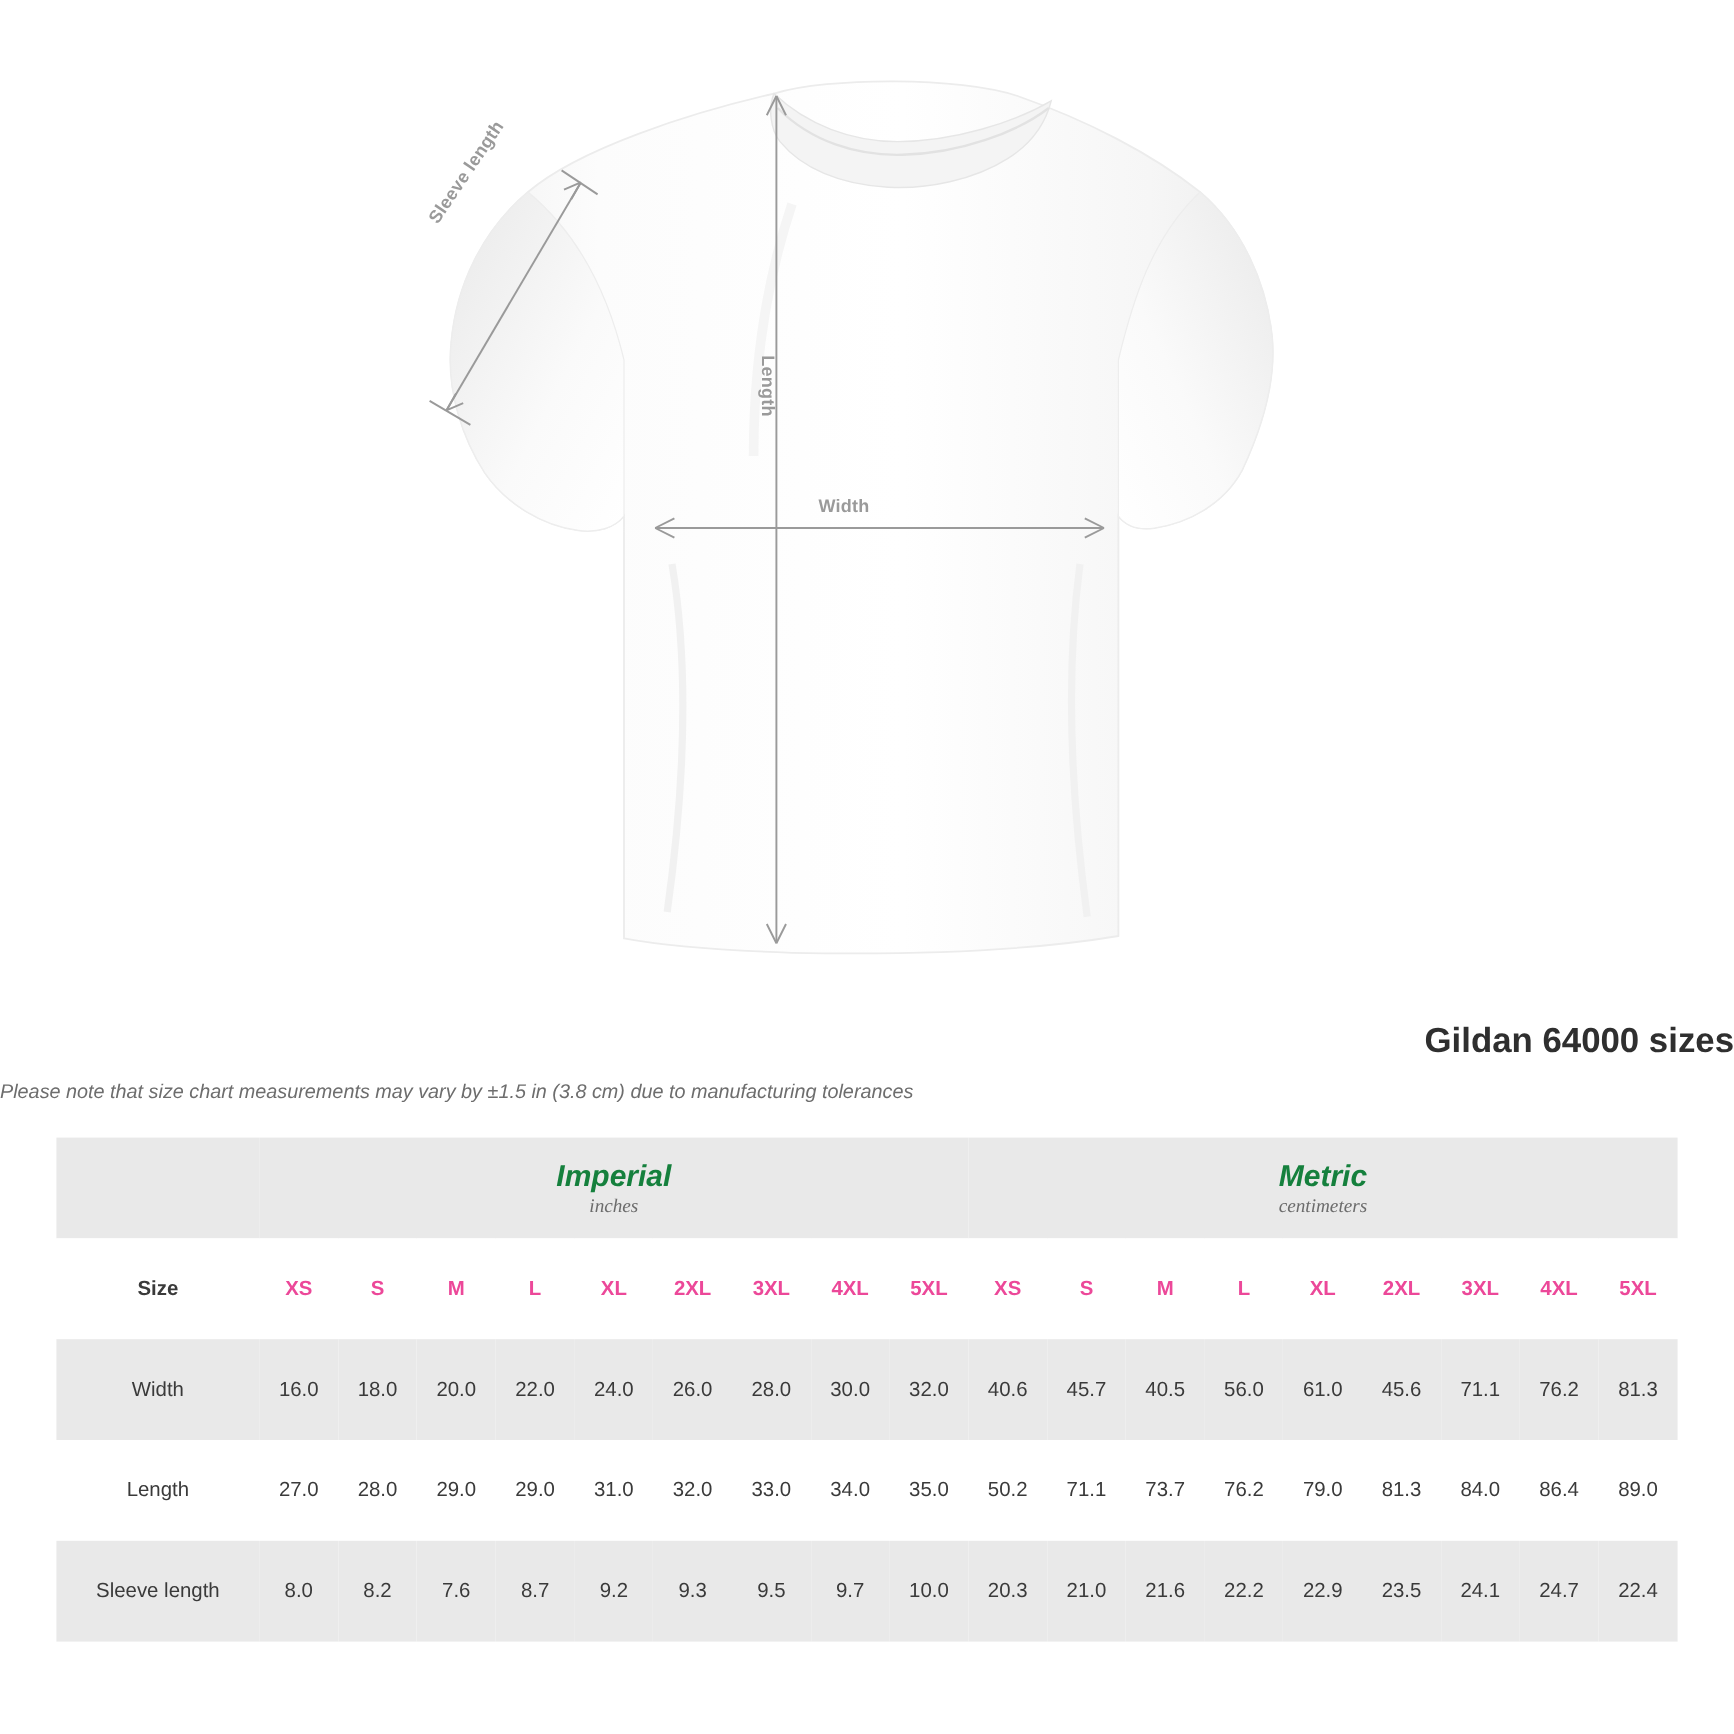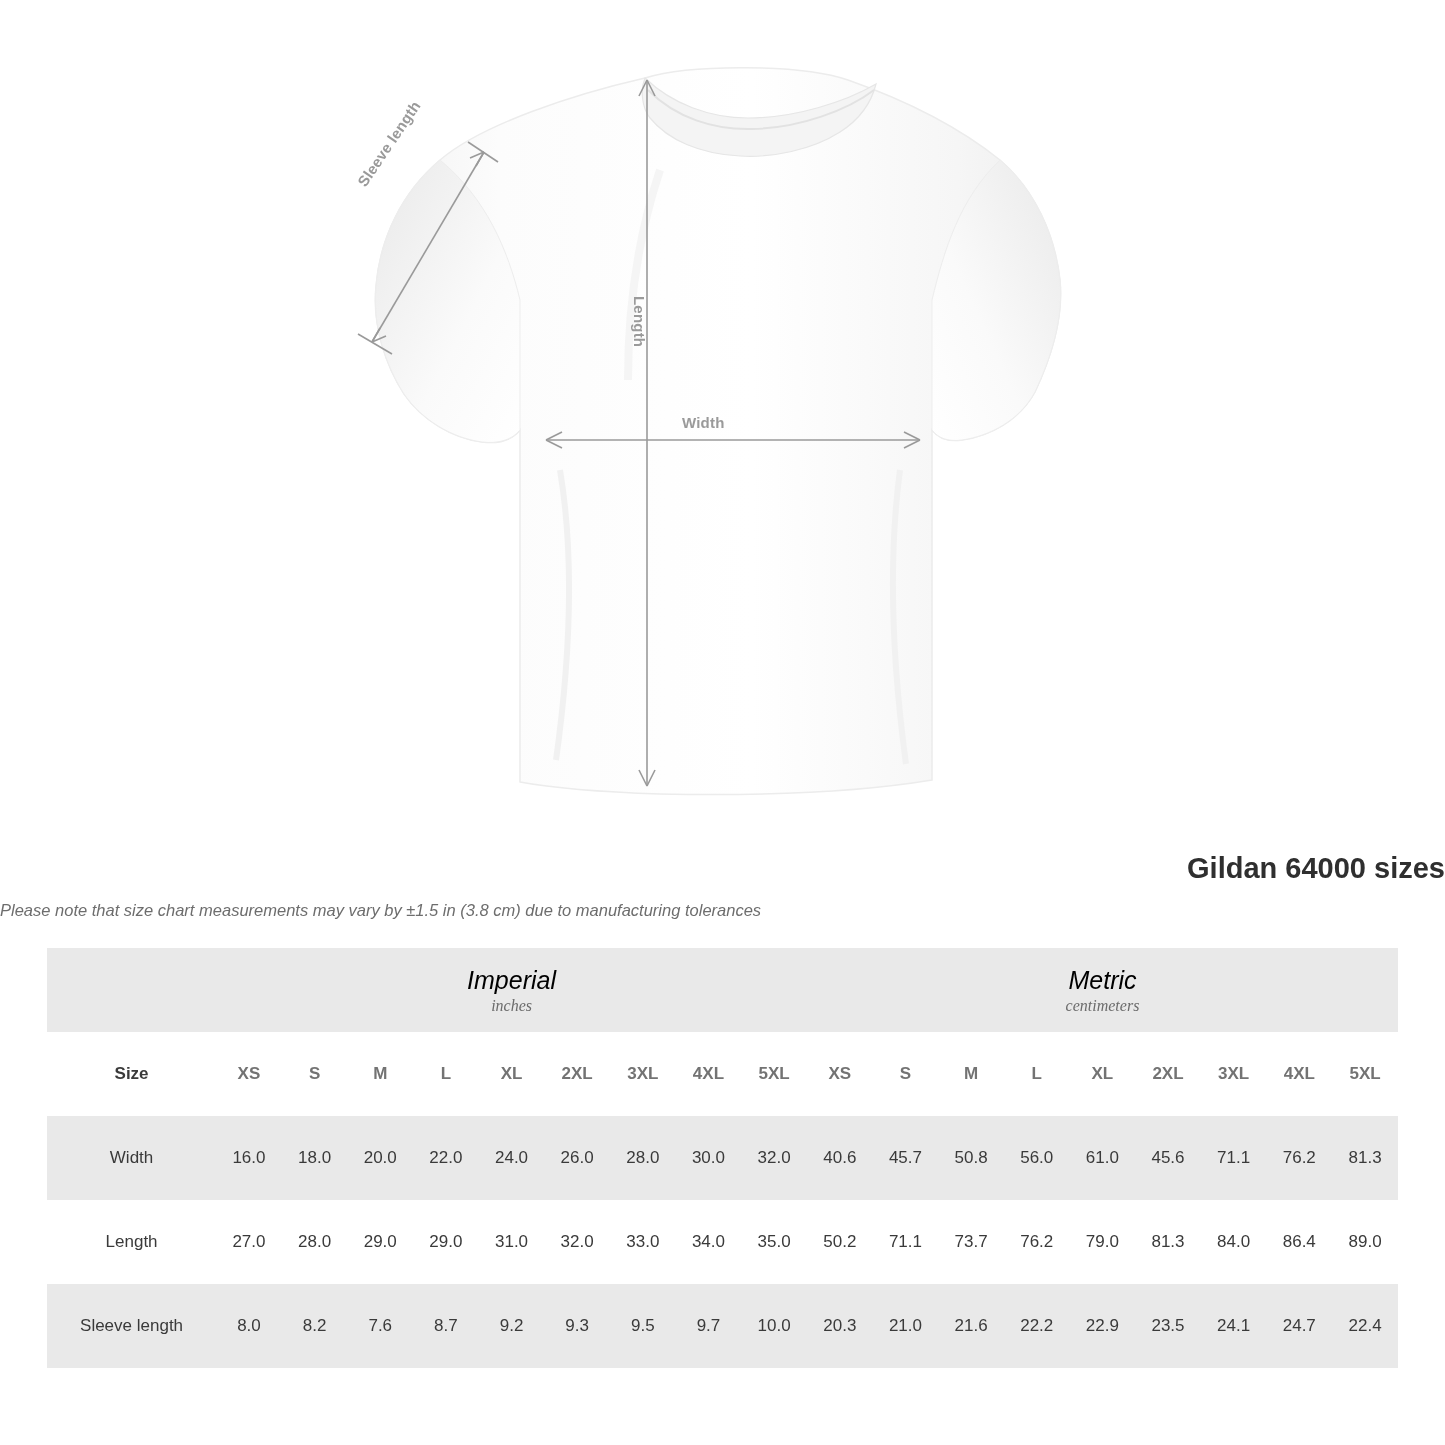--- a/index.html
+++ b/index.html
@@ -93,35 +93,35 @@
   col.first { width: 169px; }
   col.cell  { width: 65.6px; }
 
   .unit-band td {
     background: #e9e9e9;
     height: 118px;
   }
   .unit-name {
     font-size: 25px;
     font-style: italic;
-    font-weight: normal;
-    color: #000000;
+    font-weight: bold;
+    color: #15803d;
     line-height: 1.25;
   }
   .unit-sub {
     font-size: 16px;
     font-style: italic;
     color: #6c6c6c;
     font-weight: normal;
     font-family: Liberation Serif, serif;
   }
 
   .head-row td { background: #ffffff; }
   .head-row td.rowhead { font-weight: bold; color: #3a3a3a; font-size: 17px; text-align: center; }
-  .head-row td.sizecell { font-weight: bold; color: #737373; font-size: 17px; }
+  .head-row td.sizecell { font-weight: bold; color: #ec4899; font-size: 17px; }
 
   tr.shade td { background: #e9e9e9; }
   tr.plain td { background: #ffffff; }
   td.rowhead { font-weight: bold; font-size: 17px; color: #333; }
 
   tr.shade td.rowhead, tr.plain td.rowhead { text-align: center; }
 </style>
 </head>
 <body>
 
@@ -273,21 +273,21 @@
             <td>18.0</td>
             <td>20.0</td>
             <td>22.0</td>
             <td>24.0</td>
             <td>26.0</td>
             <td>28.0</td>
             <td>30.0</td>
             <td>32.0</td>
             <td>40.6</td>
             <td>45.7</td>
-            <td>50.8</td>
+            <td>40.5</td>
             <td>56.0</td>
             <td>61.0</td>
             <td>45.6</td>
             <td>71.1</td>
             <td>76.2</td>
             <td>81.3</td>
           </tr>
           <tr class="plain">
             <td class="rowhead">Length</td>
             <td>27.0</td>

